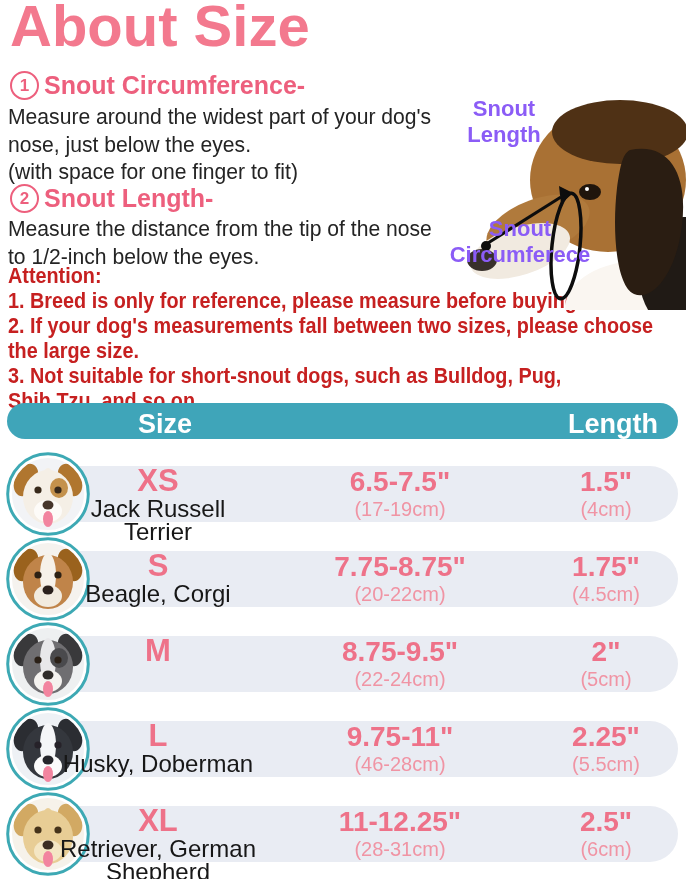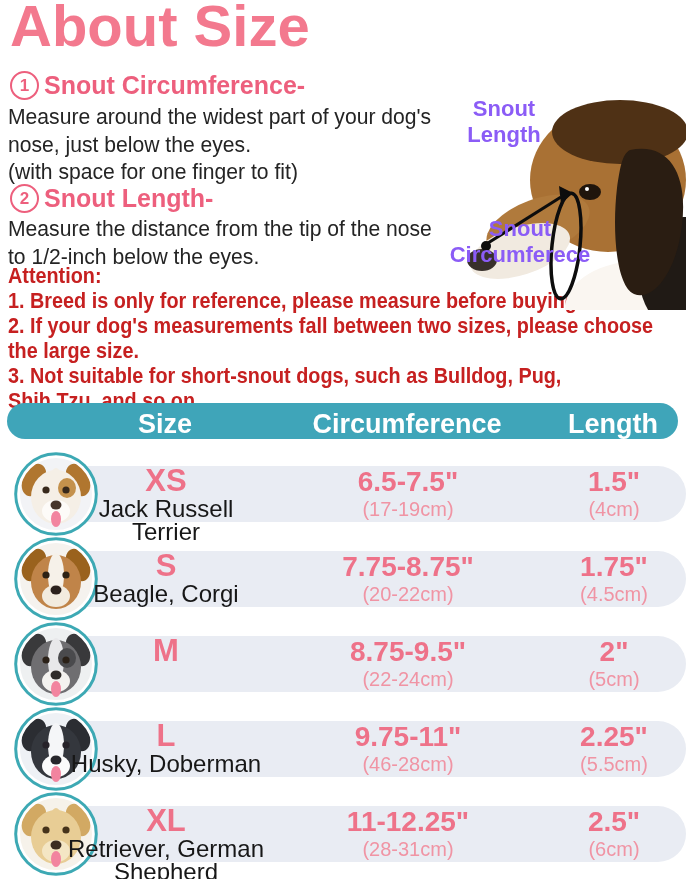--- a/index.html
+++ b/index.html
@@ -34,21 +34,21 @@
 
   
   .thead{position:absolute;left:7px;top:403px;width:671px;height:36px;
          background:#3fa5b9;border-radius:21px;}
   .thead span{position:absolute;top:6px;text-align:center;color:#ffffff;
               font-size:27px;font-weight:700;}
   .th-size{left:58px;width:200px;}
   .th-circ{left:293px;width:214px;}
   .th-len{left:509px;width:194px;}
 
-  .row{position:absolute;left:8px;width:606px;height:85px;}
+  .row{position:absolute;left:0;width:606px;height:85px;}
   .pill{position:absolute;left:50px;top:0;width:628px;height:56px;
         background:#e9ecf3;border-radius:28px;}
   .avatar{position:absolute;left:6px;top:-14px;width:84px;height:84px;}
   .col{position:absolute;text-align:center;}
   .size-col{left:58px;top:-1px;width:200px;}
   .circ-col{left:293px;top:1px;width:214px;}
   .len-col{left:509px;top:1px;width:194px;}
   .size-val{font-size:31px;font-weight:700;color:#ee7289;line-height:32px;}
   .breed{font-size:24px;font-weight:400;color:#171717;line-height:23px;}
   .in-val{font-size:28px;font-weight:700;color:#ee7289;line-height:30px;}
@@ -109,21 +109,20 @@
       <div>Length</div>
     </div>
     <div class="diag-label lbl-circ">
       <div>Snout</div>
       <div>Circumferece</div>
     </div>
   </div>
 
   <div class="thead">
     <span class="th-size">Size</span>
-    <span class="th-circ">Circumference</span>
     <span class="th-len">Length</span>
   </div>
 
   <div class="row" style="top:466px">
     <div class="pill"></div>
     <svg class="avatar" viewBox="0 0 84 84">
       <circle cx="42" cy="42" r="39" fill="#f2f3f6"></circle>
       <ellipse cx="20" cy="28" rx="11" ry="17" transform="rotate(25 20 28)" fill="#b0762f"></ellipse>
       <ellipse cx="64" cy="28" rx="11" ry="17" transform="rotate(-25 64 28)" fill="#b0762f"></ellipse>
       <ellipse cx="42" cy="45" rx="25" ry="27" fill="#f5efe6"></ellipse>

